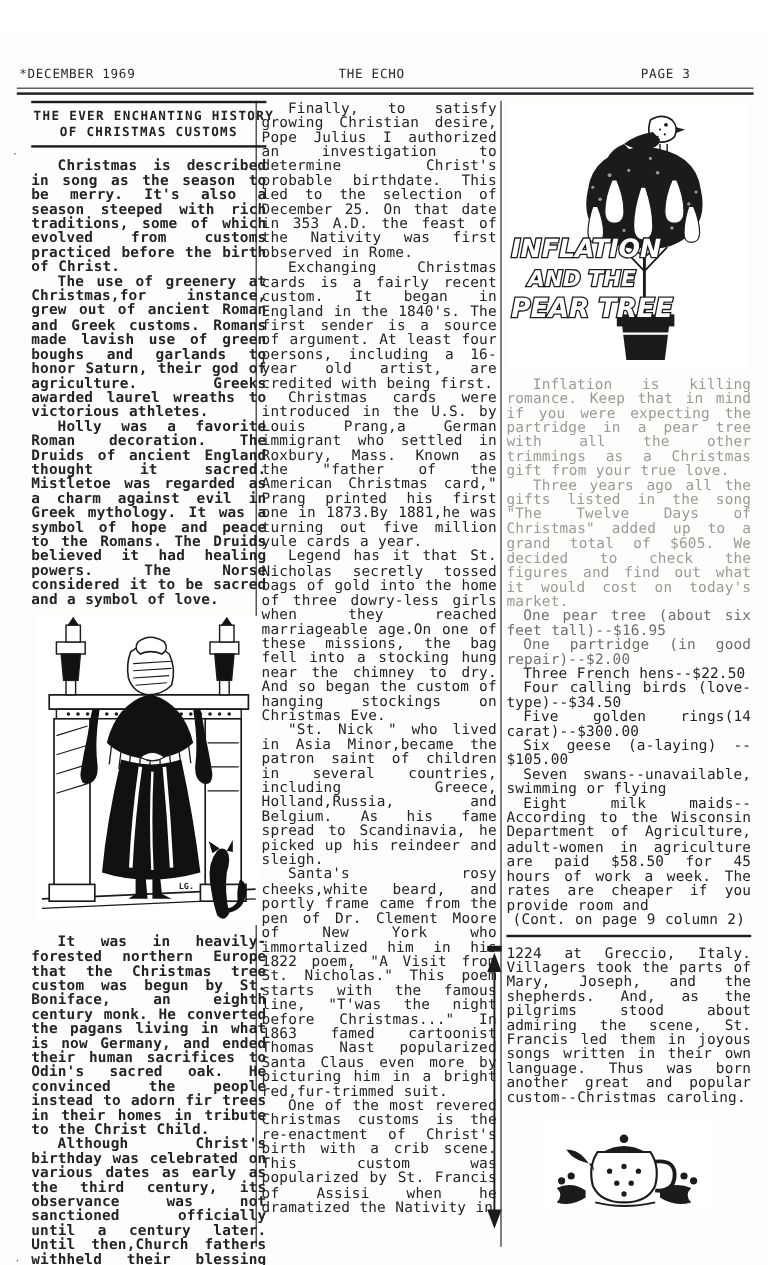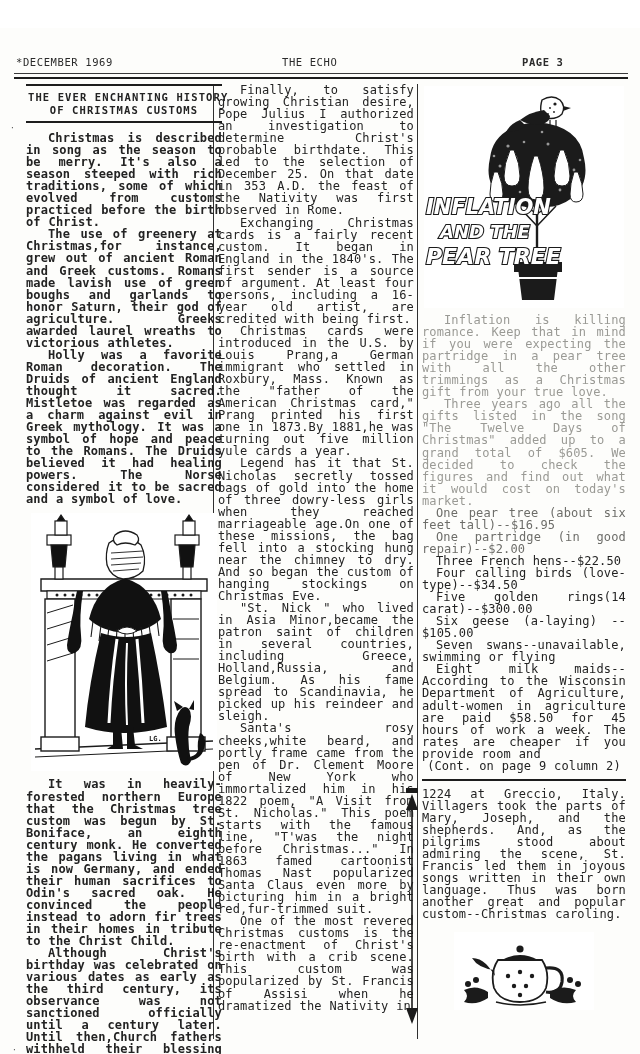--- a/index.html
+++ b/index.html
@@ -33,21 +33,21 @@
     position: absolute;
     top: 0;
     font-family: "DejaVu Sans Mono", monospace;
     font-size: 10.5px;
     letter-spacing: 0.6px;
     color: #2b2b2b;
     white-space: nowrap;
   }
   #mast-date  { left: 2px; }
   #mast-title { left: 268px; }
-  #mast-page  { left: 508px; font-weight: bold; }
+  #mast-page  { left: 520px; }
   #mast-rule-top {
     position: absolute;
     left: 0; top: 17px;
     width: 614px; height: 1px;
     background: #3a3a3a;
   }
   #mast-rule-bot {
     position: absolute;
     left: 0; top: 21px;
     width: 614px; height: 2px;

